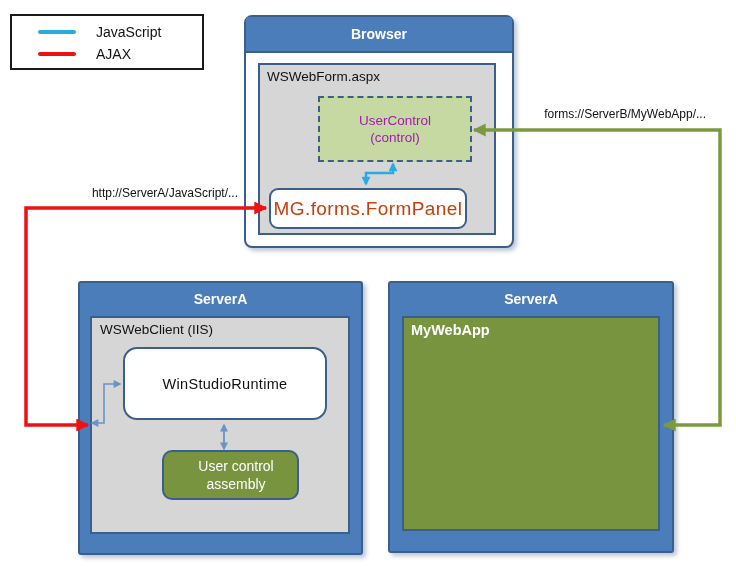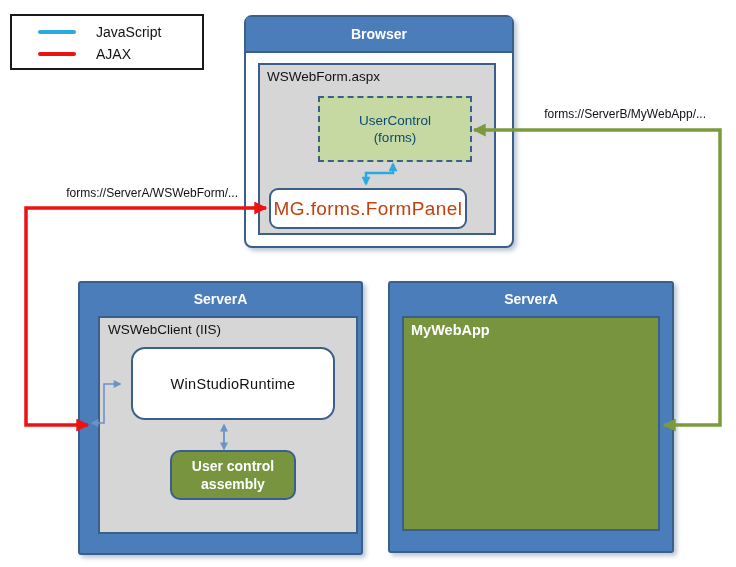--- a/index.html
+++ b/index.html
@@ -18,30 +18,30 @@
 
   
   .hdr{color:#fff;font-weight:bold;font-size:14px;text-align:center;}
   .shadowed{box-shadow:3px 3px 4px rgba(110,130,160,.45);}
 
   
   .browser{position:absolute;left:244px;top:15px;width:266px;height:229px;background:#fff;border:2px solid var(--border);border-radius:8px;}
   .browser-hdr{height:34px;line-height:34px;background:var(--blue);border-bottom:2px solid var(--border);border-radius:2px 2px 0 0;}
   .wswebform{position:absolute;left:12px;top:46px;width:234px;height:168px;background:var(--gray);border:2px solid var(--border);}
   .wswebform-label{position:absolute;left:7px;top:4px;font-size:13.5px;color:#111;}
-  .usercontrol{position:absolute;left:58px;top:31px;width:150px;height:62px;background:var(--light-green);border:2px dashed var(--border);display:flex;flex-direction:column;align-items:center;justify-content:center;font-size:13.5px;color:#0c4a6e;line-height:17px;}
+  .usercontrol{position:absolute;left:58px;top:31px;width:150px;height:62px;background:var(--light-green);border:2px dashed var(--border);display:flex;flex-direction:column;align-items:center;justify-content:center;font-size:13.5px;color:#a21caf;line-height:17px;}
   .formpanel{position:absolute;left:9px;top:123px;width:194px;height:37px;background:#fff;border:2px solid var(--border);border-radius:9px;display:flex;align-items:center;justify-content:center;font-size:19px;letter-spacing:.4px;color:#c2410c;}
 
   
   .servera{position:absolute;left:78px;top:281px;width:281px;height:270px;background:var(--blue);border:2px solid var(--border);border-radius:3px;}
   .servera-hdr{position:absolute;top:0;left:0;right:0;height:33px;line-height:33px;}
-  .wswebclient{position:absolute;left:18px;top:33px;width:256px;height:214px;background:var(--gray);border:2px solid var(--border);}
+  .wswebclient{position:absolute;left:10px;top:33px;width:256px;height:214px;background:var(--gray);border:2px solid var(--border);}
   .wswebclient-label{position:absolute;left:8px;top:4px;font-size:13.5px;color:#111;}
   .runtime{position:absolute;left:31px;top:29px;width:200px;height:69px;background:#fff;border:2px solid var(--border);border-radius:14px;display:flex;align-items:center;justify-content:center;font-size:14.5px;letter-spacing:.3px;color:#111;}
-  .assembly{position:absolute;left:70px;top:132px;width:122px;height:46px;background:var(--olive);border:2px solid var(--border);border-radius:10px;display:flex;flex-direction:column;align-items:center;justify-content:center;color:#fff;font-weight:bold;font-size:14px;line-height:18px;}
+  .assembly{position:absolute;left:70px;top:132px;width:122px;height:46px;background:var(--olive);border:2px solid var(--border);border-radius:10px;display:flex;flex-direction:column;align-items:center;justify-content:center;color:#fff;font-weight:normal;font-size:14px;line-height:18px;padding-left:11px;}
 
   
   .serverb{position:absolute;left:388px;top:281px;width:282px;height:268px;background:var(--blue);border:2px solid var(--border);border-radius:3px;}
   .serverb-hdr{position:absolute;top:0;left:0;right:0;height:33px;line-height:33px;}
   .mywebapp{position:absolute;left:12px;top:33px;width:254px;height:211px;background:var(--olive);border:2px solid var(--border);}
   .mywebapp-label{position:absolute;left:7px;top:4px;color:#fff;font-weight:bold;font-size:14.5px;}
 
   
   .url{position:absolute;font-size:12px;color:#111;white-space:nowrap;}
   .url-a{left:40px;top:186px;width:198px;text-align:right;}
@@ -73,21 +73,21 @@
       <div class="legend-label">AJAX</div>
     </div>
   </div>
 
   <div class="browser shadowed">
     <div class="browser-hdr hdr">Browser</div>
     <div class="wswebform">
       <div class="wswebform-label">WSWebForm.aspx</div>
       <div class="usercontrol">
         <span>UserControl</span>
-        <span>(forms)</span>
+        <span>(control)</span>
       </div>
       <div class="formpanel">MG.forms.FormPanel</div>
     </div>
   </div>
 
   <div class="servera shadowed">
     <div class="servera-hdr hdr">ServerA</div>
     <div class="wswebclient">
       <div class="wswebclient-label">WSWebClient (IIS)</div>
       <div class="runtime">WinStudioRuntime</div>
@@ -98,21 +98,21 @@
     </div>
   </div>
 
   <div class="serverb shadowed">
     <div class="serverb-hdr hdr">ServerA</div>
     <div class="mywebapp">
       <div class="mywebapp-label">MyWebApp</div>
     </div>
   </div>
 
-  <div class="url url-a">forms://ServerA/WSWebForm/...</div>
+  <div class="url url-a">http://ServerA/JavaScript/...</div>
   <div class="url url-b">forms://ServerB/MyWebApp/...</div>
 
   <svg id="connectors" width="736" height="567" viewBox="0 0 736 567">
     <defs>
       <marker id="arr-red" viewBox="0 0 10 10" refX="9" refY="5" markerWidth="14" markerHeight="13" markerUnits="userSpaceOnUse" orient="auto-start-reverse">
         <path class="m-red" d="M0,0 L10,5 L0,10 z"></path>
       </marker>
       <marker id="arr-green" viewBox="0 0 10 10" refX="9" refY="5" markerWidth="14" markerHeight="13" markerUnits="userSpaceOnUse" orient="auto-start-reverse">
         <path class="m-green" d="M0,0 L10,5 L0,10 z"></path>
       </marker>

